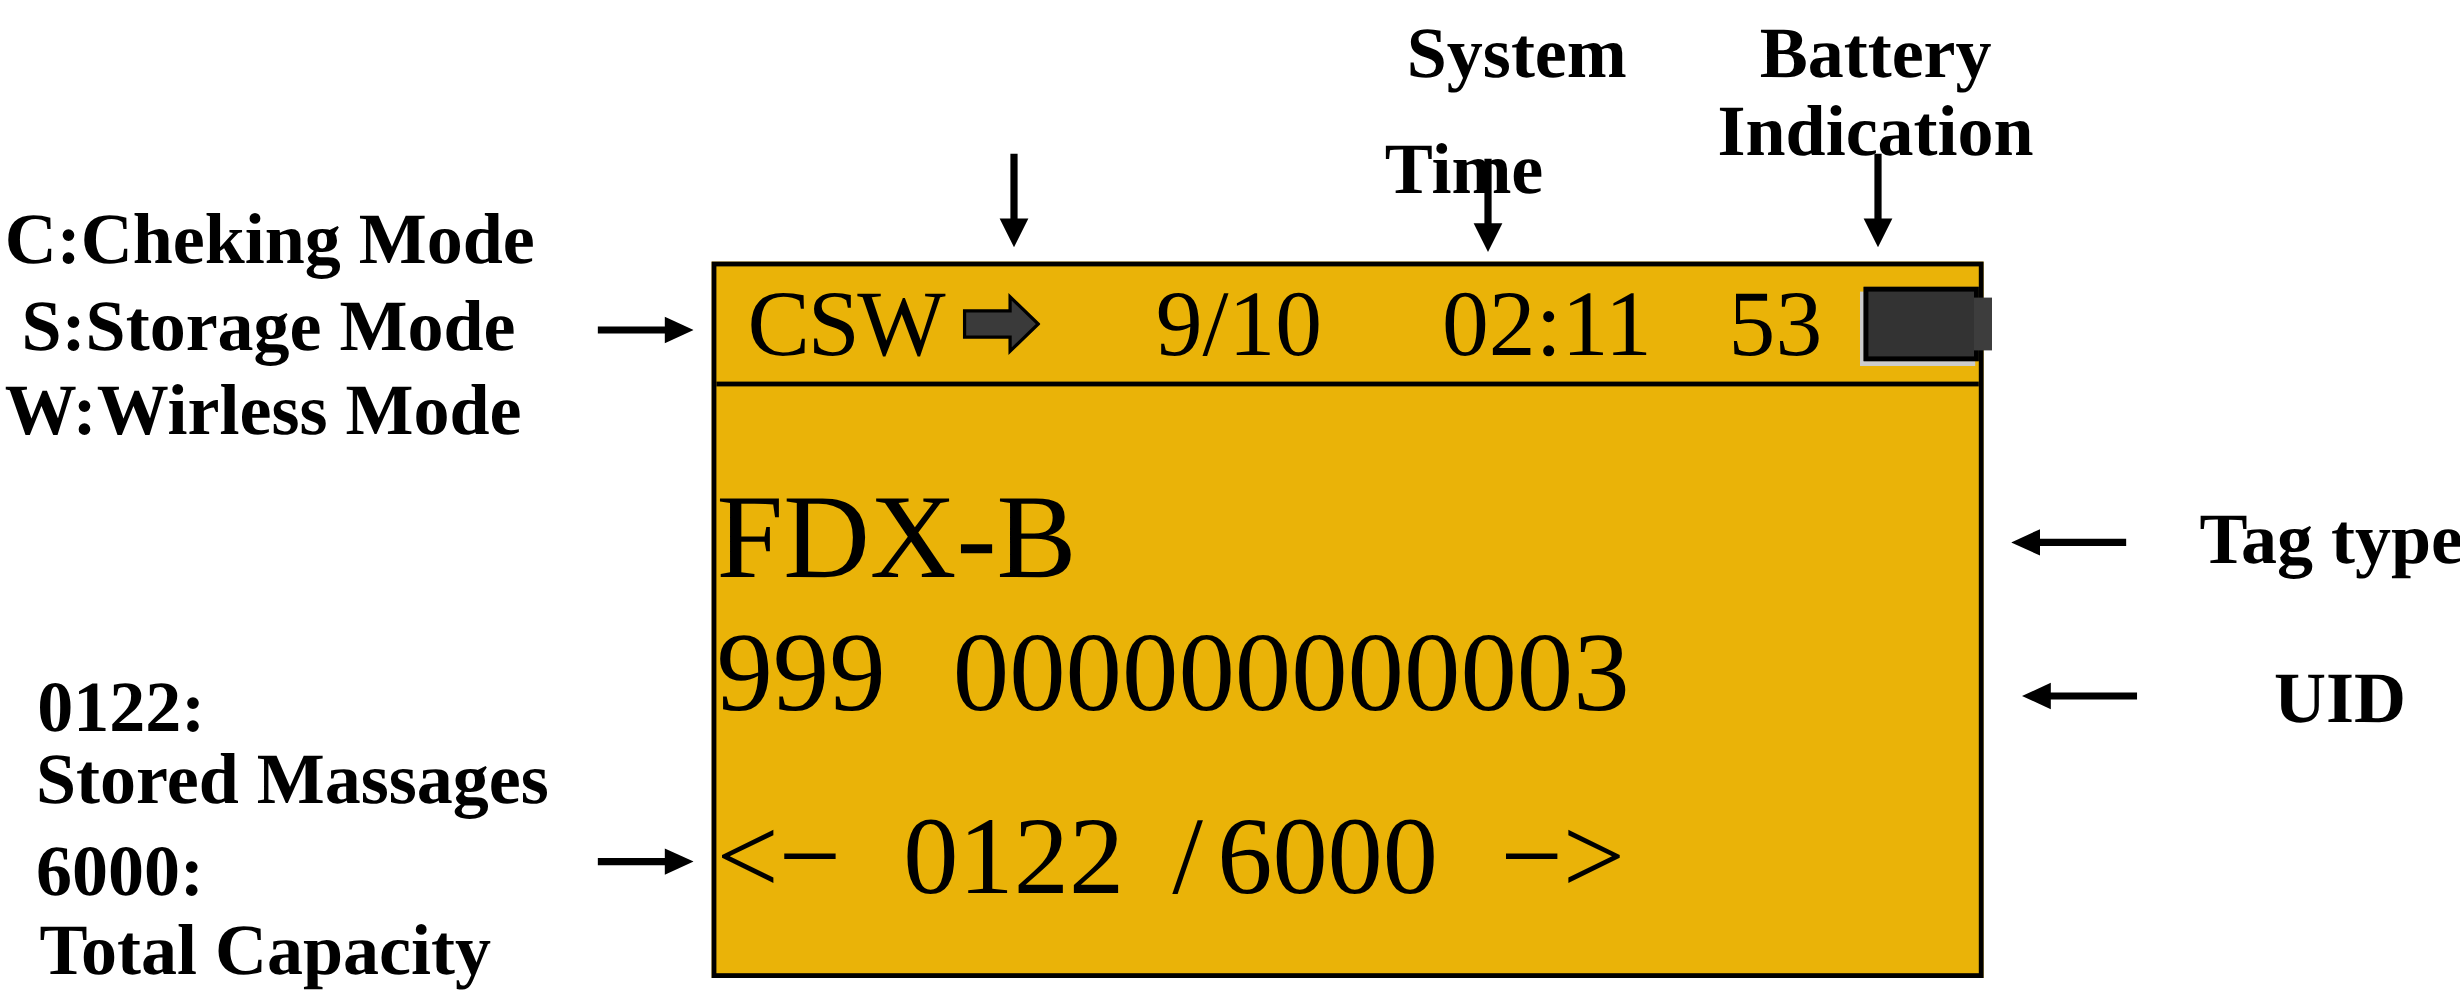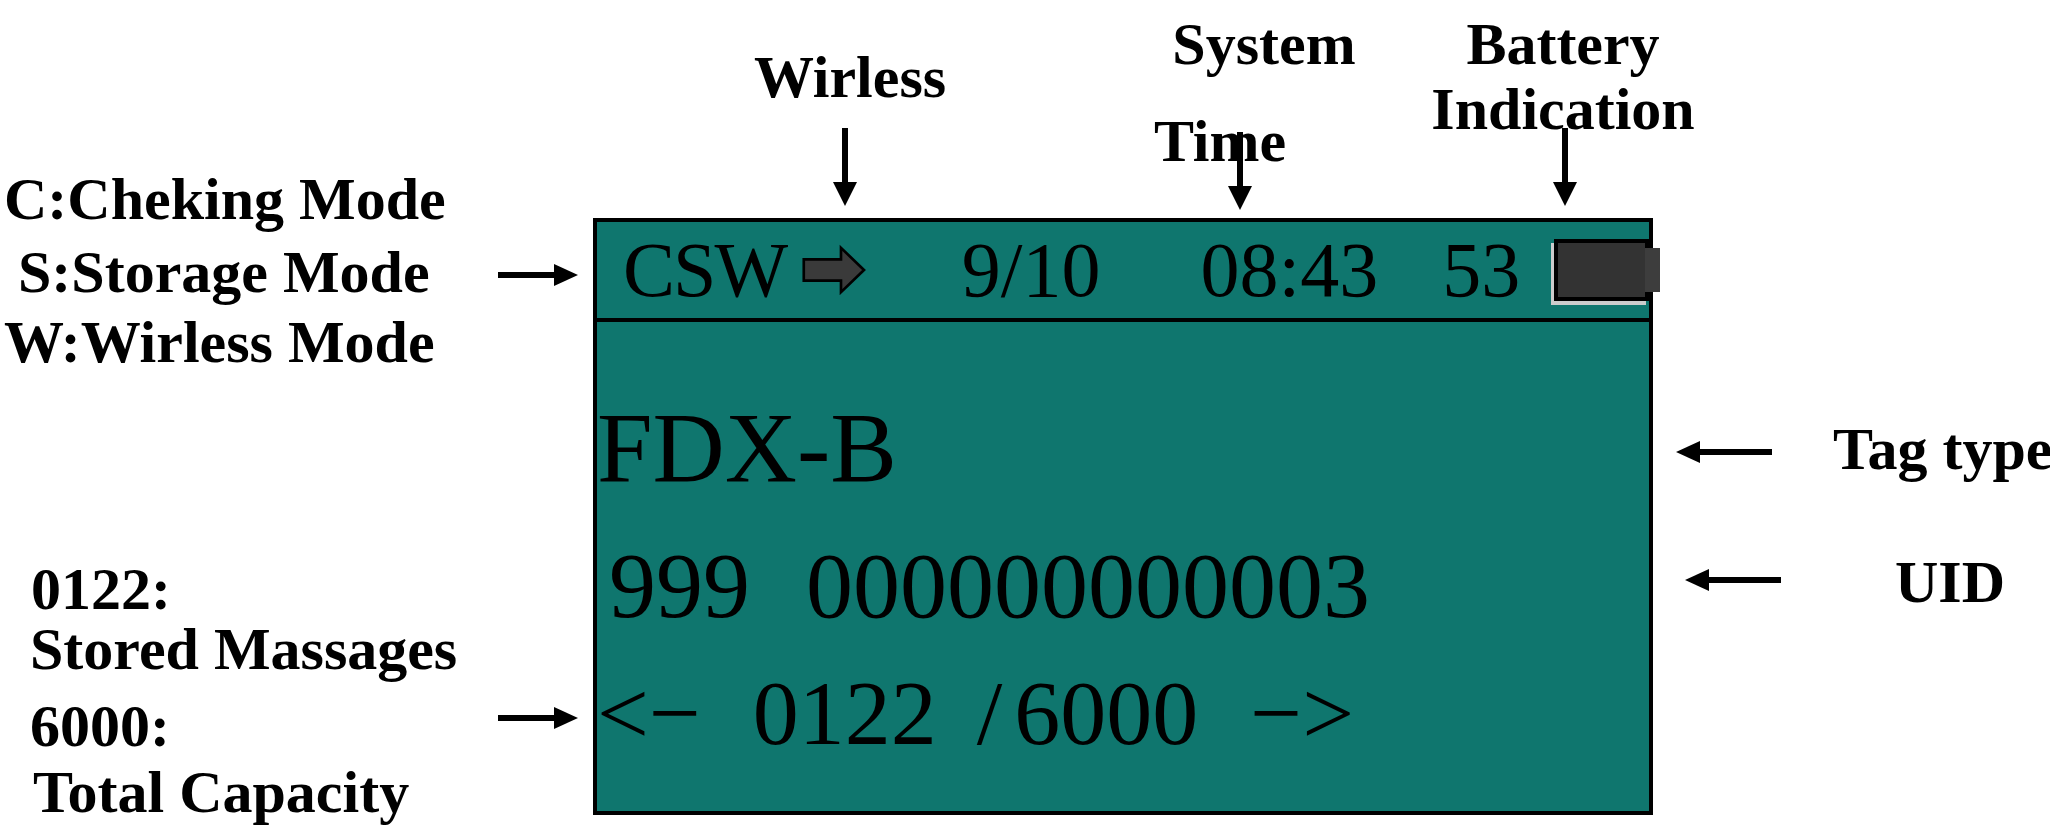--- a/index.html
+++ b/index.html
@@ -6,42 +6,42 @@
   .canvas{
     position:relative;width:2050px;height:831px;background:#fff;
     font-family:"Liberation Serif","DejaVu Serif",serif;color:#000;overflow:hidden;
   }
   
   .lbl{position:absolute;font-weight:bold;font-size:60px;line-height:1;white-space:nowrap;}
   .lbl.centered{text-align:center;transform:translateX(-50%);}
   
   .display-box{
     position:absolute;left:593px;top:218px;width:1060px;height:597px;
-    box-sizing:border-box;border:4px solid #000;background:#0f766e;
+    box-sizing:border-box;border:4px solid #000;background:#eab308;
   }
   .status-bar{
     height:100px;border-bottom:4px solid #000;display:flex;align-items:center;
     font-size:78px;line-height:1;white-space:nowrap;padding-left:26px;box-sizing:border-box;
   }
   .sb-modes{letter-spacing:-2px;}
   .sb-arrow{margin-left:16px;display:block;}
   .sb-date{margin-left:96px;}
   .sb-time{margin-left:100px;}
   .sb-batt-pct{margin-left:64px;}
   .battery{
     position:relative;margin-left:34px;width:106px;height:62px;box-sizing:border-box;
     border:4px solid #000;background:#333333;box-shadow:-3px 4px 0 #cccccc;
   }
   .battery-nub{
     position:absolute;right:-15px;top:50%;transform:translateY(-50%);
     width:15px;height:44px;background:#3d3d3d;
   }
   .disp-line{position:absolute;left:0;width:100%;text-align:left;line-height:1;white-space:nowrap;}
   .disp-tag{top:176px;font-size:100px;}
-  .disp-uid{top:316px;font-size:94px;margin-left:12px;}
+  .disp-uid{top:292px;font-size:94px;}
   .disp-uid .uid-id{margin-left:56px;}
   .disp-pager{top:445px;font-size:92px;}
   .disp-pager .pg-cur{margin-left:52px;}
   .disp-pager .pg-sep{margin-left:40px;}
   .disp-pager .pg-total{margin-left:12px;}
   .disp-pager .pg-next{margin-left:52px;}
   
   .arrow{position:absolute;display:block;}
 </style>
 </head>
@@ -51,21 +51,20 @@
 
   <div class="lbl" style="left:4px;top:169px;">C:Cheking Mode</div>
   <div class="lbl" style="left:18px;top:242px;">S:Storage Mode</div>
   <div class="lbl" style="left:4px;top:312px;">W:Wirless Mode</div>
 
   <svg class="arrow" style="left:498px;top:262px;" width="80" height="26" viewBox="0 0 80 26">
     <line x1="0" y1="13" x2="60" y2="13" stroke="#000" stroke-width="6"></line>
     <polygon points="56,2 80,13 56,24" fill="#000"></polygon>
   </svg>
 
-  <div class="lbl centered" style="left:850px;top:47px;">Wirless</div>
   <svg class="arrow" style="left:831px;top:128px;" width="28" height="78" viewBox="0 0 28 78">
     <line x1="14" y1="0" x2="14" y2="58" stroke="#000" stroke-width="6"></line>
     <polygon points="2,54 26,54 14,78" fill="#000"></polygon>
   </svg>
 
   <div class="lbl centered" style="left:1220px;top:14px;margin-left:44px;">System</div>
   <div class="lbl centered" style="left:1220px;top:111px;">Time</div>
   <svg class="arrow" style="left:1226px;top:132px;" width="28" height="78" viewBox="0 0 28 78">
     <line x1="14" y1="0" x2="14" y2="58" stroke="#000" stroke-width="6"></line>
     <polygon points="2,54 26,54 14,78" fill="#000"></polygon>
@@ -78,21 +77,21 @@
     <polygon points="2,54 26,54 14,78" fill="#000"></polygon>
   </svg>
 
   <div class="display-box">
     <div class="status-bar">
       <span class="sb-modes">CSW</span>
       <svg class="sb-arrow" width="72" height="54" viewBox="0 0 72 54">
         <polygon points="2,15 44,15 44,2 70,27 44,52 44,39 2,39" fill="#3a3a3a" stroke="#000" stroke-width="3"></polygon>
       </svg>
       <span class="sb-date">9/10</span>
-      <span class="sb-time">08:43</span>
+      <span class="sb-time">02:11</span>
       <span class="sb-batt-pct">53</span>
       <span class="battery">
         <span class="battery-nub"></span>
       </span>
     </div>
 
     <div class="disp-line disp-tag">FDX-B</div>
 
     <div class="disp-line disp-uid">
       <span class="uid-cc">999</span><span class="uid-id">000000000003</span>

